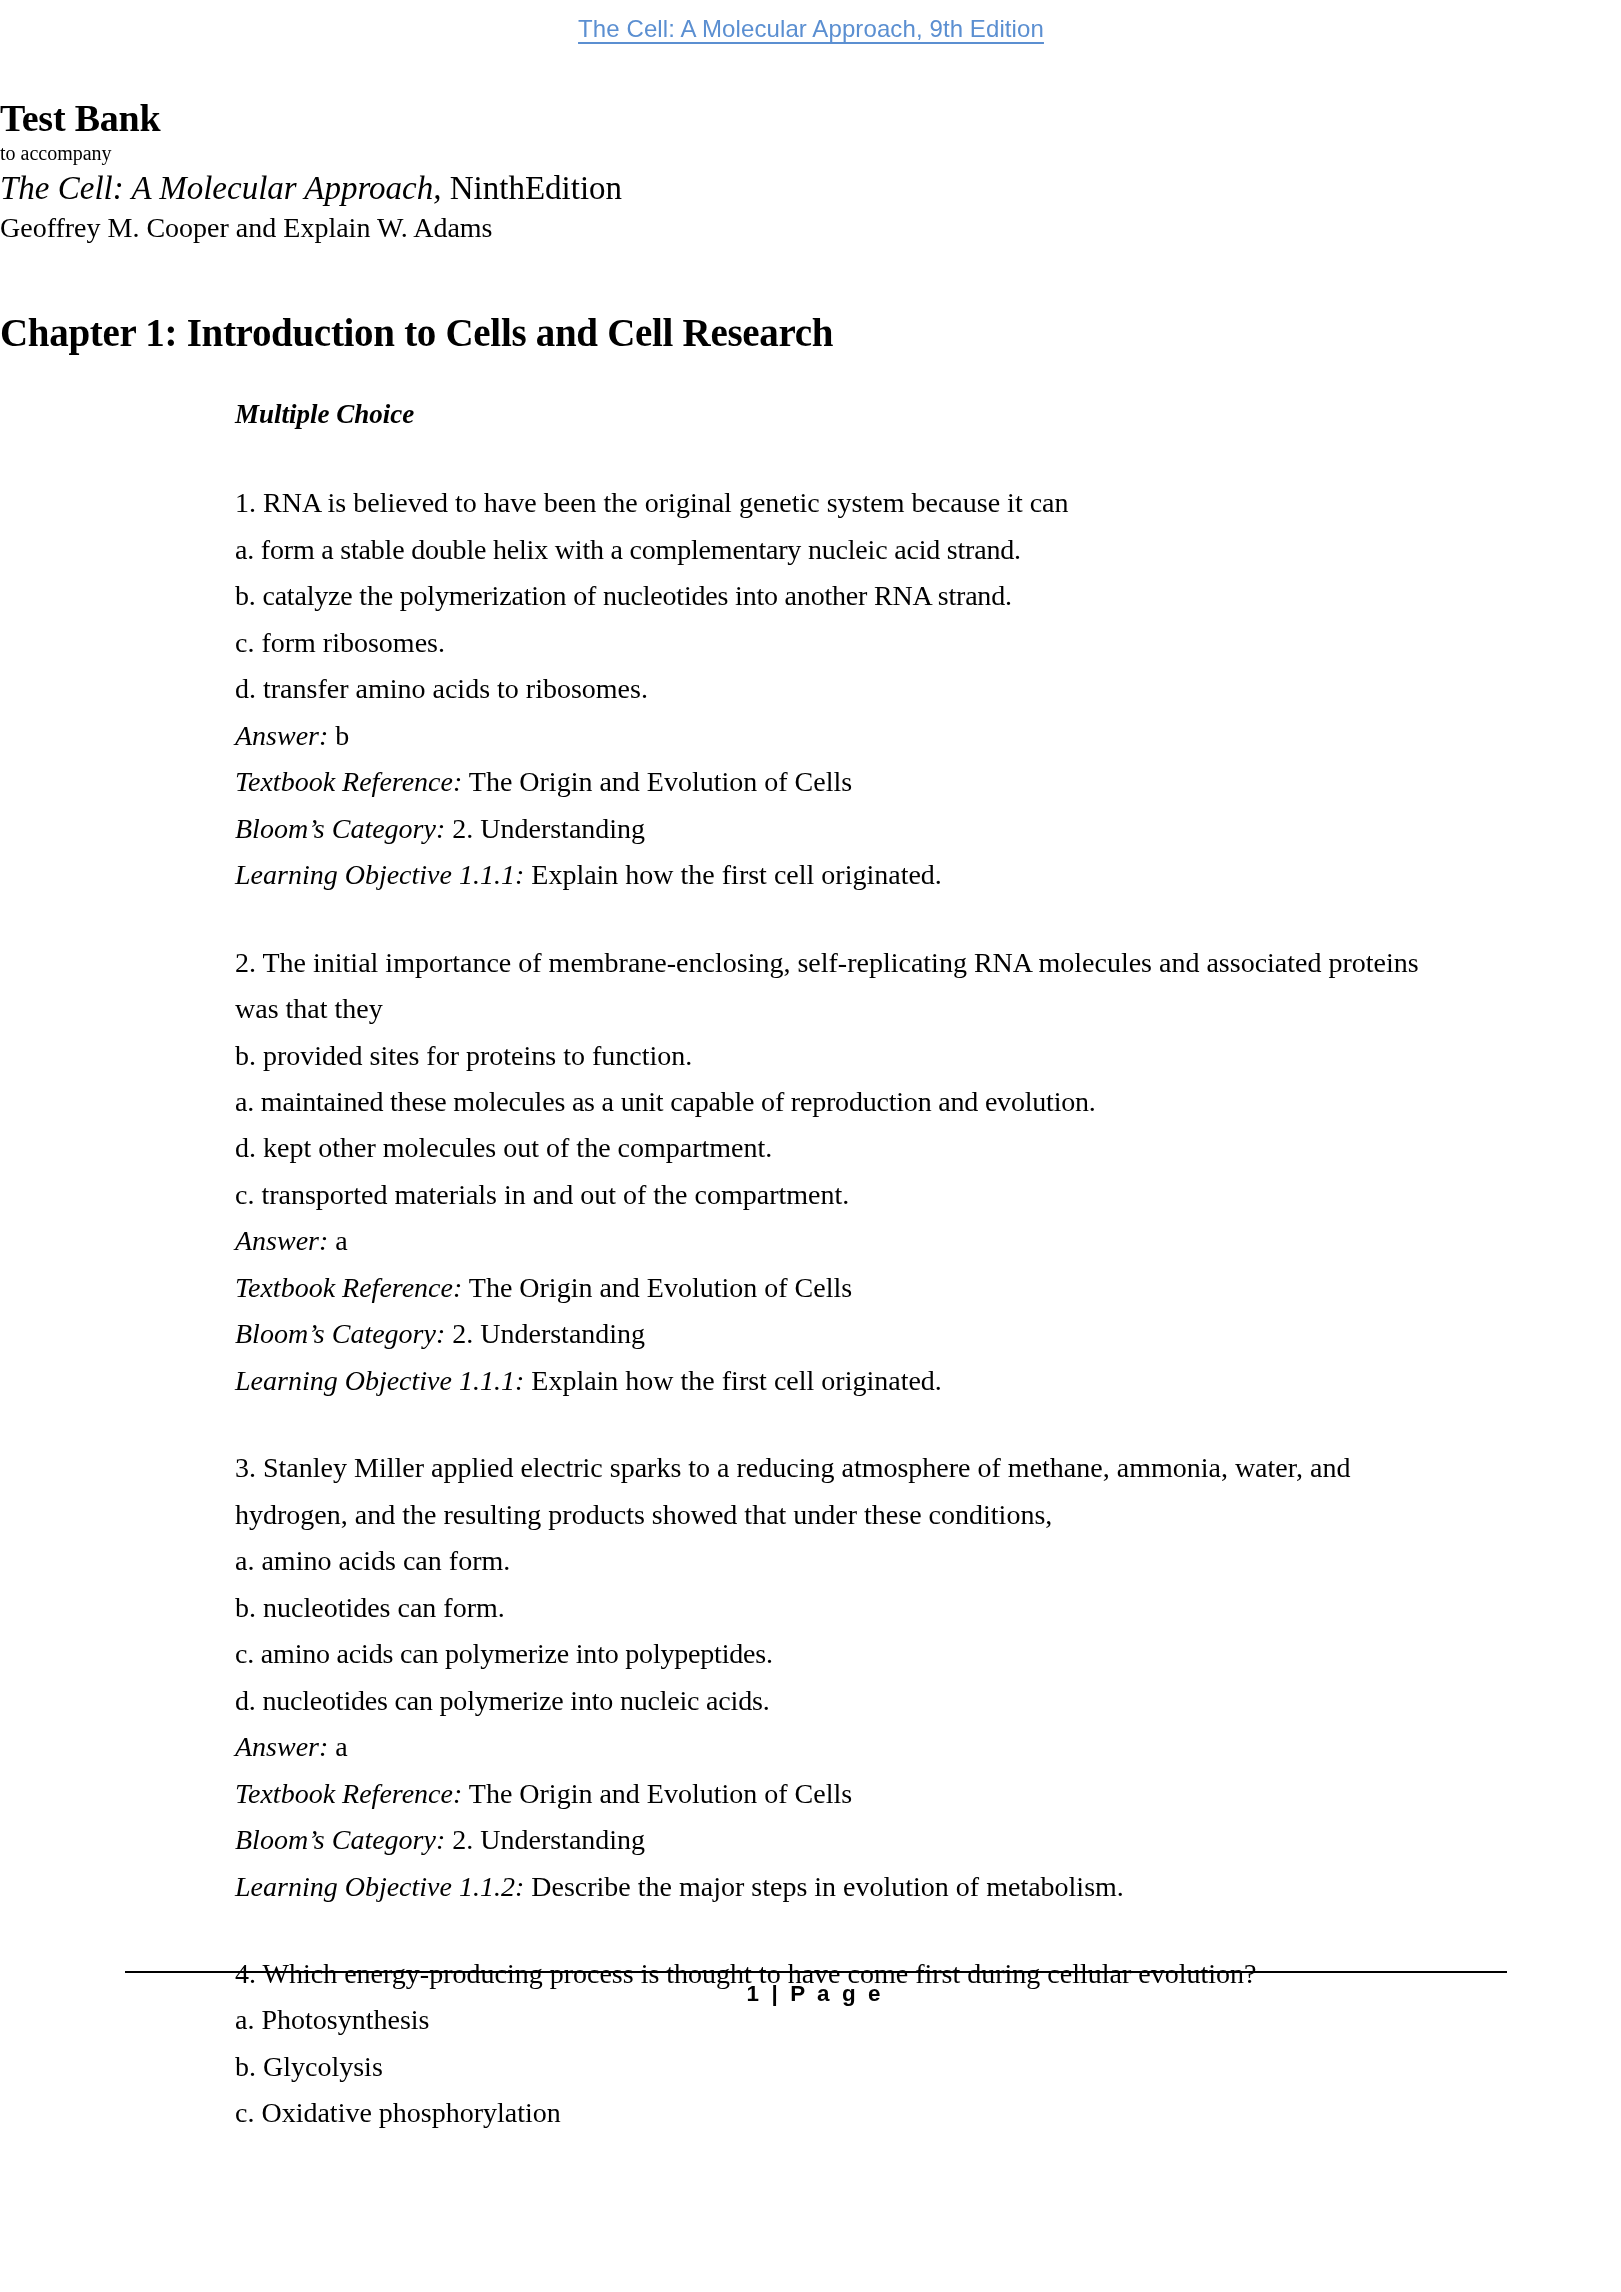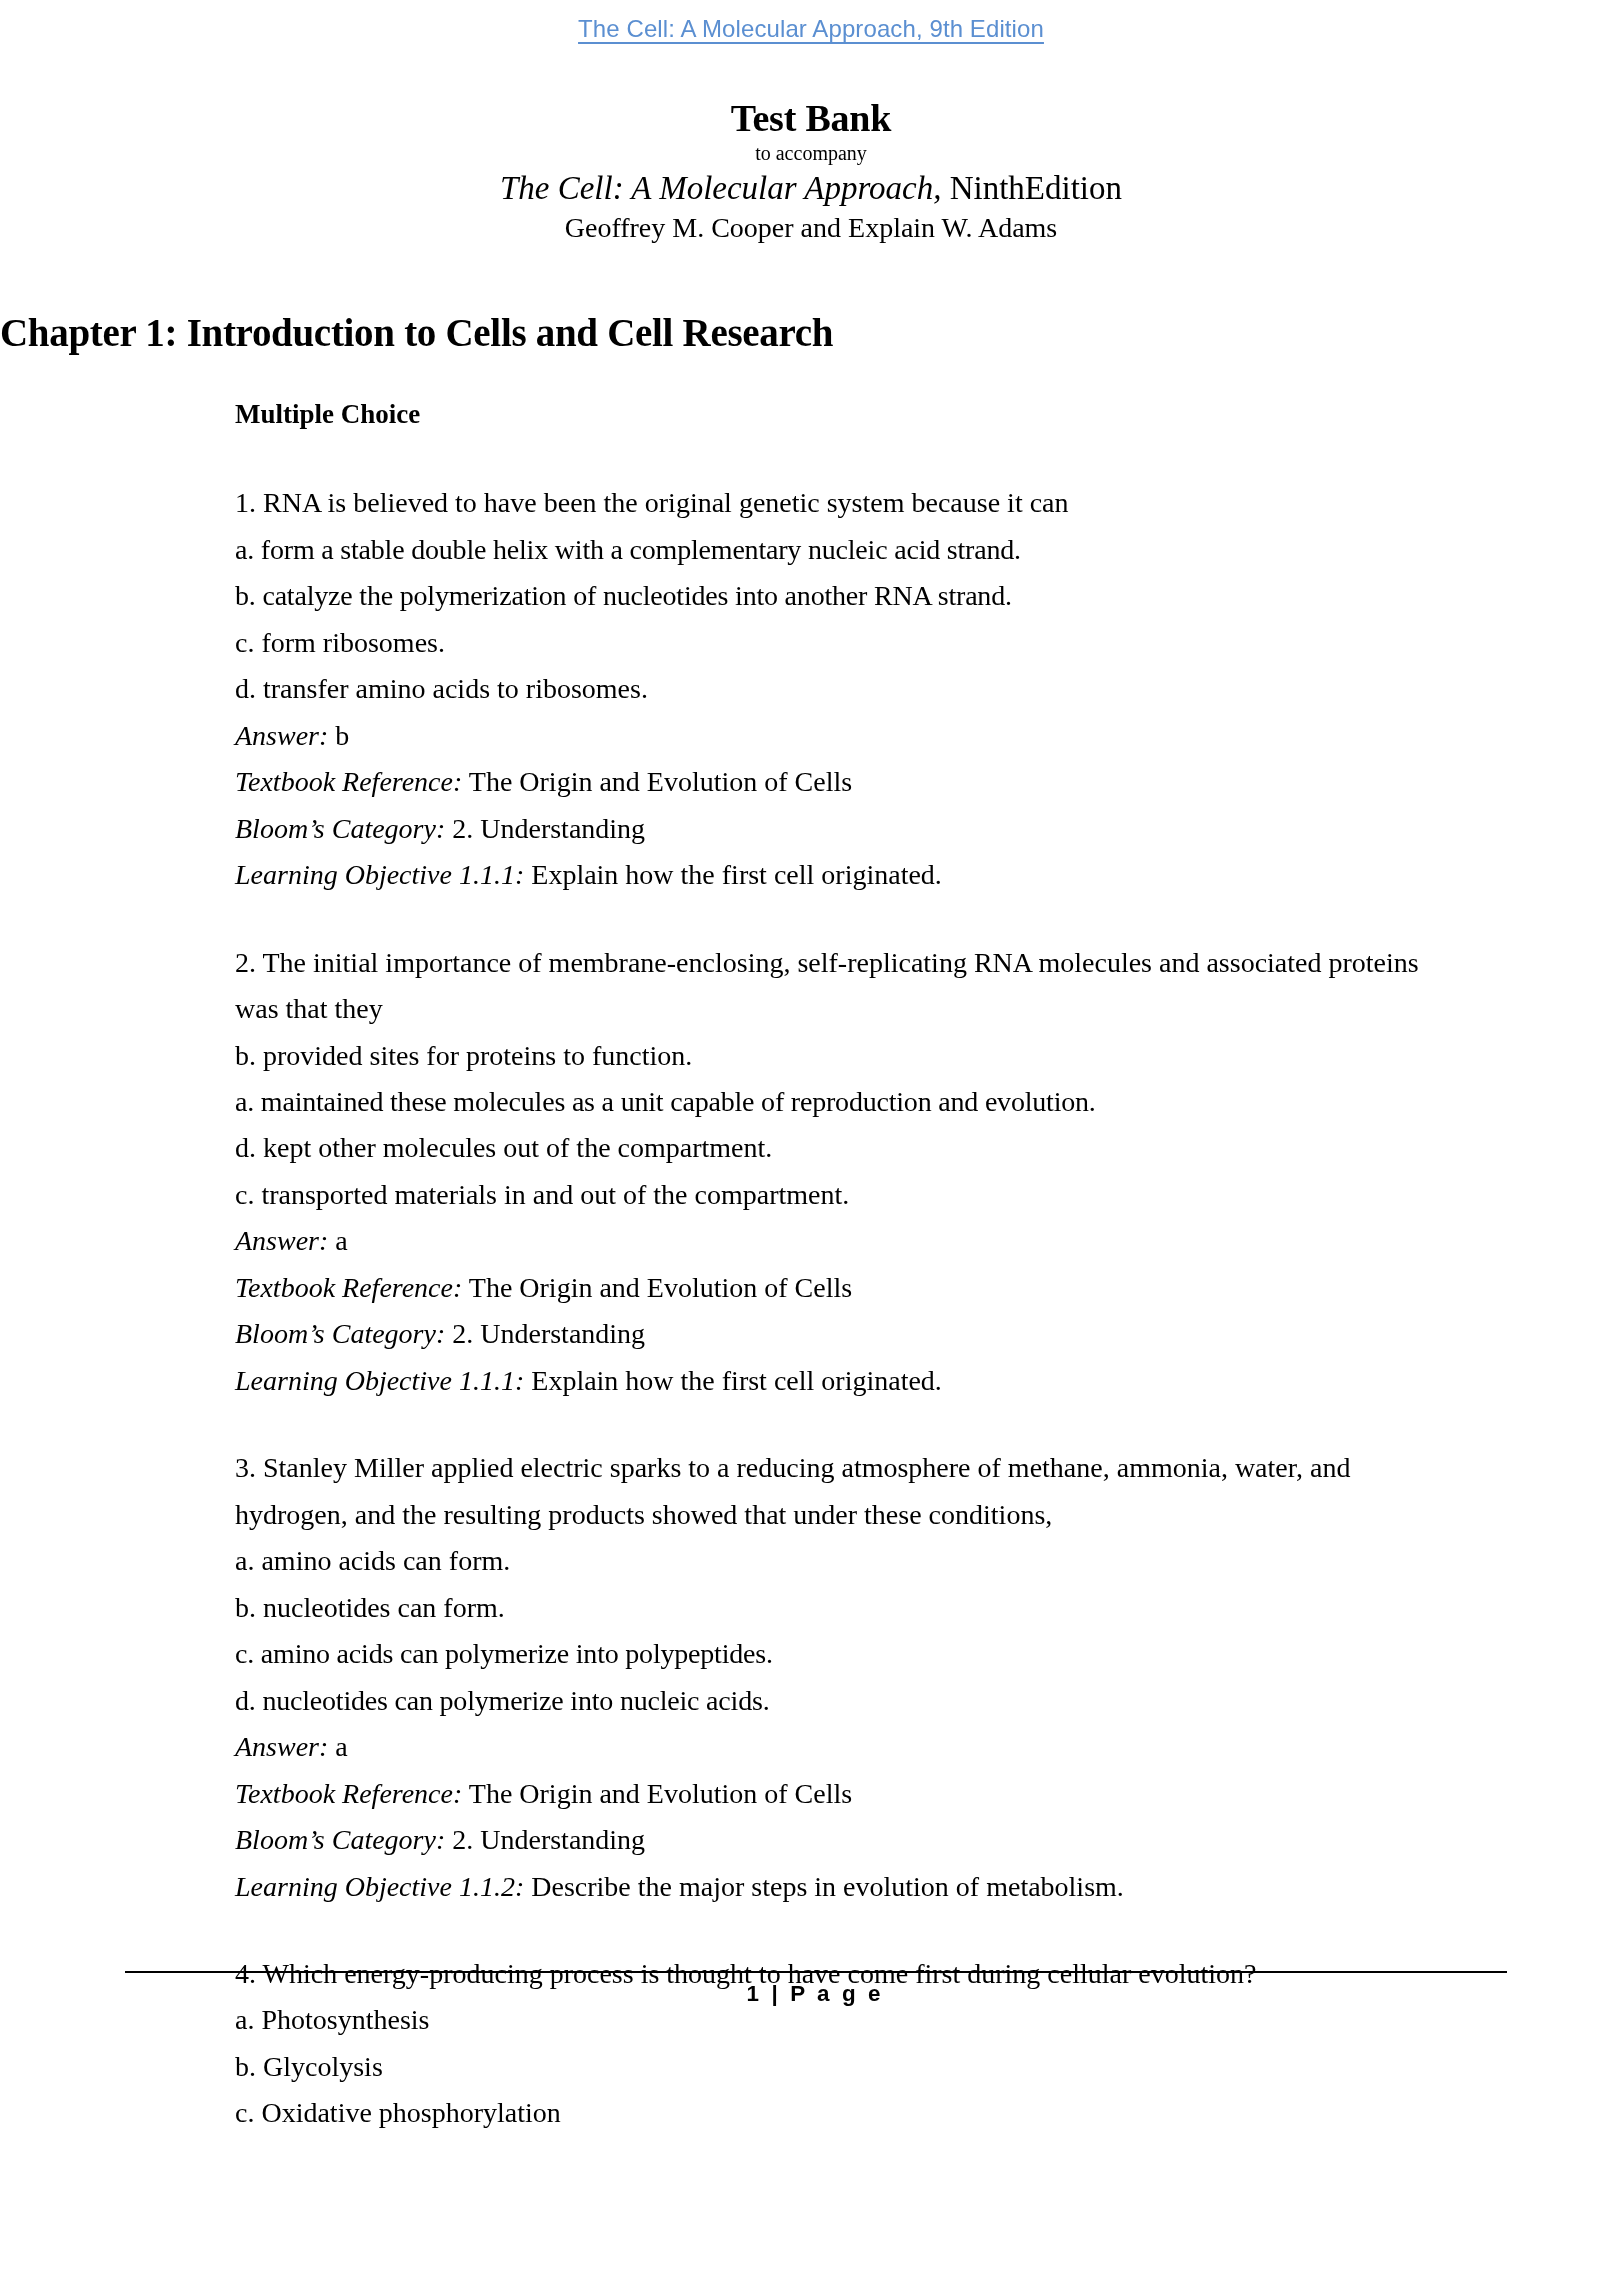--- a/index.html
+++ b/index.html
@@ -39,21 +39,20 @@
     letter-spacing: 0.1px;
     cursor: pointer;
   }
 
   
   .title-block {
     position: absolute;
     top: 90px;
     left: 0;
     width: 100%;
-    text-align: center;
   }
   .title-main {
     font-size: 38px;
     font-weight: bold;
     line-height: 1.08;
     letter-spacing: -0.2px;
   }
   .title-sub {
     font-size: 20px;
     line-height: 1.42;
@@ -84,20 +83,21 @@
   
   .body-col {
     position: absolute;
     top: 390px;
     left: 235px;
     width: 1191px;
   }
   .section-label {
     font-size: 27px;
     font-weight: bold;
+    font-style: italic;
     margin: 0 0 50px 0;
     line-height: 1.2;
   }
 
   .question {
     margin: 0 0 41px 0;
   }
   .q-line {
     font-size: 28px;
     line-height: 1.66;

